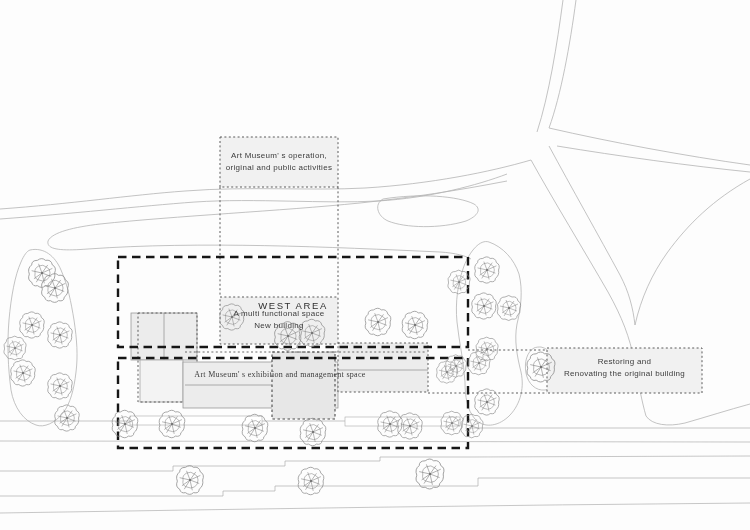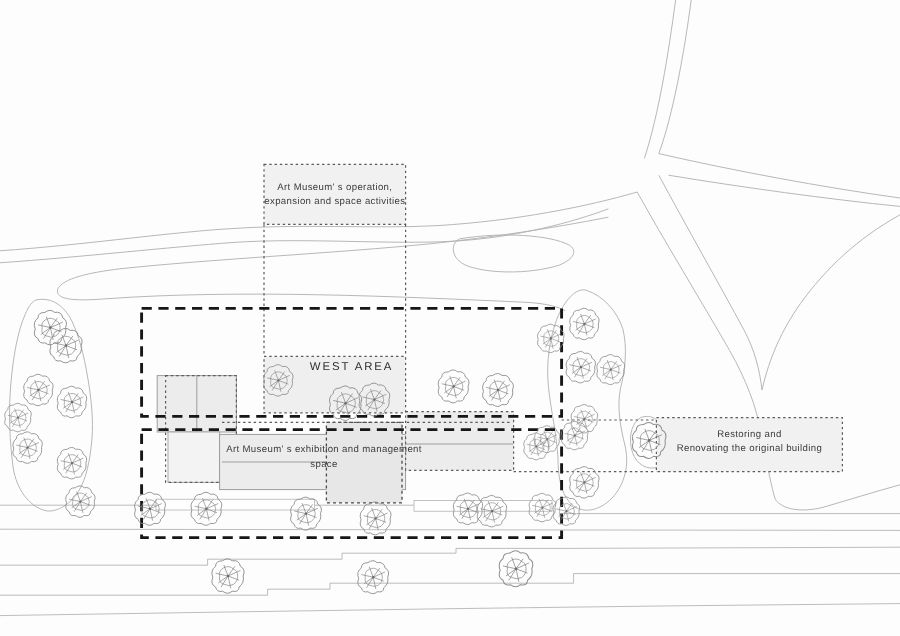--- a/index.html
+++ b/index.html
@@ -125,27 +125,31 @@
       <use href="#treeSym" transform="translate(472,426) scale(0.95)"></use>
 
       <use href="#treeSym" transform="translate(190,480) scale(1.15)"></use>
       <use href="#treeSym" transform="translate(311,481) scale(1.1)"></use>
       <use href="#treeSym" transform="translate(430,474) scale(1.2)"></use>
     </g>
   </svg>
 
   <div class="lbl lbl-small" style="left:220px;top:150px;width:118px;">
     <div>Art Museum' s operation,</div>
-    <div>expansion and space activities</div>
+    <div>original and public activities</div>
   </div>
 
   <div class="lbl lbl-area" style="left:118px;top:276px;width:350px;">WEST AREA</div>
 
+  <div class="lbl lbl-small" style="left:220px;top:308px;width:118px;">
+    <div>A multi functional space</div>
+    <div>New building</div>
+  </div>
 
-  <div class="lbl lbl-small" style="left:180px;top:369px;width:180px;">Art Museum' s exhibition and management space</div>
+  <div class="lbl lbl-small" style="left:190px;top:369px;width:180px;font-family:Liberation Serif, serif;">Art Museum' s exhibition and management space</div>
 
 
   <div class="lbl lbl-small" style="left:547px;top:356px;width:155px;">
     <div>Restoring and</div>
     <div>Renovating the original building</div>
   </div>
 
 </div>
 
 </body></html>

